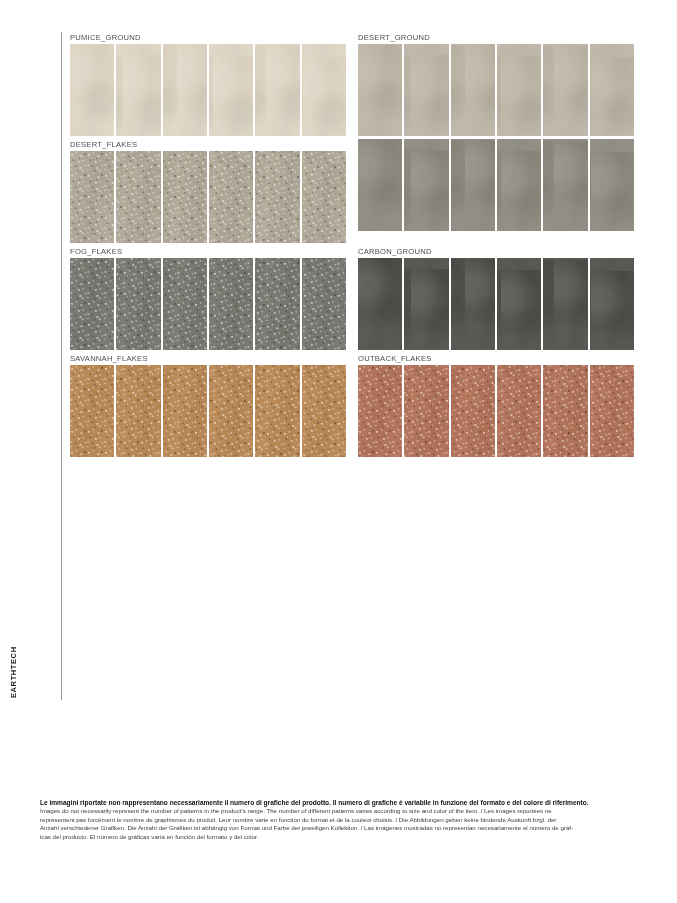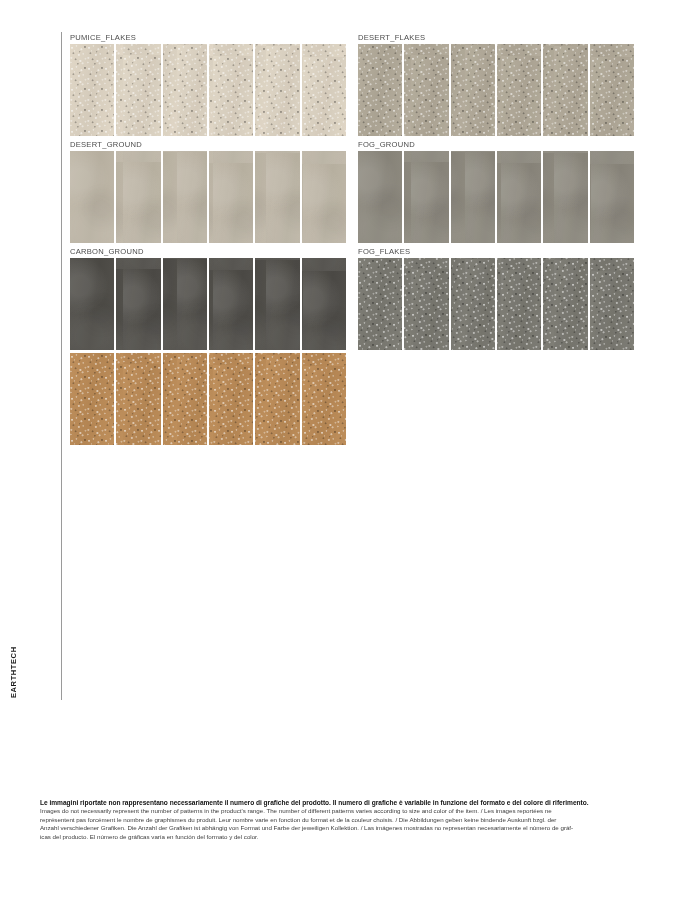--- a/index.html
+++ b/index.html
@@ -145,38 +145,61 @@
 </head>
 <body>
 
 <div id="brand-rail">
   <div id="brand-rule"></div>
   <div id="brand-label">EARTHTECH</div>
 </div>
 
 <div id="grid">
     <div class="group">
-      <div class="group-label">PUMICE_FLAKES</div>
-      <div class="tiles">
-        <div class="tile flakes" style="background-color: rgb(224, 214, 197);">
-          <div class="base" style="background-position: 0px 0px;"></div>
-        </div>
-        <div class="tile flakes" style="background-color: rgb(224, 214, 197);">
-          <div class="base" style="background-position: 7px 11px;"></div>
-        </div>
-        <div class="tile flakes" style="background-color: rgb(224, 214, 197);">
-          <div class="base" style="background-position: 14px 1px;"></div>
-        </div>
-        <div class="tile flakes" style="background-color: rgb(224, 214, 197);">
-          <div class="base" style="background-position: 4px 12px;"></div>
-        </div>
-        <div class="tile flakes" style="background-color: rgb(224, 214, 197);">
-          <div class="base" style="background-position: 11px 2px;"></div>
-        </div>
-        <div class="tile flakes" style="background-color: rgb(224, 214, 197);">
+      <div class="group-label">PUMICE_GROUND</div>
+      <div class="tiles">
+        <div class="tile ground" style="background-color: rgb(223, 214, 196);">
+          <div class="base" style="background-position: 0px 0px;"></div>
+        </div>
+        <div class="tile ground" style="background-color: rgb(223, 214, 196);">
+          <div class="base" style="background-position: 7px 11px;"></div>
+        </div>
+        <div class="tile ground" style="background-color: rgb(223, 214, 196);">
+          <div class="base" style="background-position: 14px 1px;"></div>
+        </div>
+        <div class="tile ground" style="background-color: rgb(223, 214, 196);">
+          <div class="base" style="background-position: 4px 12px;"></div>
+        </div>
+        <div class="tile ground" style="background-color: rgb(223, 214, 196);">
+          <div class="base" style="background-position: 11px 2px;"></div>
+        </div>
+        <div class="tile ground" style="background-color: rgb(223, 214, 196);">
+          <div class="base" style="background-position: 1px 13px;"></div>
+        </div>
+      </div>
+    </div>
+    <div class="group">
+      <div class="group-label">DESERT_GROUND</div>
+      <div class="tiles">
+        <div class="tile ground" style="background-color: rgb(189, 181, 165);">
+          <div class="base" style="background-position: 0px 0px;"></div>
+        </div>
+        <div class="tile ground" style="background-color: rgb(189, 181, 165);">
+          <div class="base" style="background-position: 7px 11px;"></div>
+        </div>
+        <div class="tile ground" style="background-color: rgb(189, 181, 165);">
+          <div class="base" style="background-position: 14px 1px;"></div>
+        </div>
+        <div class="tile ground" style="background-color: rgb(189, 181, 165);">
+          <div class="base" style="background-position: 4px 12px;"></div>
+        </div>
+        <div class="tile ground" style="background-color: rgb(189, 181, 165);">
+          <div class="base" style="background-position: 11px 2px;"></div>
+        </div>
+        <div class="tile ground" style="background-color: rgb(189, 181, 165);">
           <div class="base" style="background-position: 1px 13px;"></div>
         </div>
       </div>
     </div>
     <div class="group">
       <div class="group-label">DESERT_FLAKES</div>
       <div class="tiles">
         <div class="tile flakes" style="background-color: rgb(179, 171, 154);">
           <div class="base" style="background-position: 0px 0px;"></div>
         </div>
@@ -191,61 +214,60 @@
         </div>
         <div class="tile flakes" style="background-color: rgb(179, 171, 154);">
           <div class="base" style="background-position: 11px 2px;"></div>
         </div>
         <div class="tile flakes" style="background-color: rgb(179, 171, 154);">
           <div class="base" style="background-position: 1px 13px;"></div>
         </div>
       </div>
     </div>
     <div class="group">
-      <div class="group-label">DESERT_GROUND</div>
-      <div class="tiles">
-        <div class="tile ground" style="background-color: rgb(189, 181, 165);">
-          <div class="base" style="background-position: 0px 0px;"></div>
-        </div>
-        <div class="tile ground" style="background-color: rgb(189, 181, 165);">
-          <div class="base" style="background-position: 7px 11px;"></div>
-        </div>
-        <div class="tile ground" style="background-color: rgb(189, 181, 165);">
-          <div class="base" style="background-position: 14px 1px;"></div>
-        </div>
-        <div class="tile ground" style="background-color: rgb(189, 181, 165);">
-          <div class="base" style="background-position: 4px 12px;"></div>
-        </div>
-        <div class="tile ground" style="background-color: rgb(189, 181, 165);">
-          <div class="base" style="background-position: 11px 2px;"></div>
-        </div>
-        <div class="tile ground" style="background-color: rgb(189, 181, 165);">
-          <div class="base" style="background-position: 1px 13px;"></div>
-        </div>
-      </div>
-    </div>
-    <div class="group">
-      <div class="group-label">FOG_GROUND</div>
-      <div class="tiles">
-        <div class="tile ground" style="background-color: rgb(139, 135, 124);">
-          <div class="base" style="background-position: 0px 0px;"></div>
-        </div>
-        <div class="tile ground" style="background-color: rgb(139, 135, 124);">
-          <div class="base" style="background-position: 7px 11px;"></div>
-        </div>
-        <div class="tile ground" style="background-color: rgb(139, 135, 124);">
-          <div class="base" style="background-position: 14px 1px;"></div>
-        </div>
-        <div class="tile ground" style="background-color: rgb(139, 135, 124);">
-          <div class="base" style="background-position: 4px 12px;"></div>
-        </div>
-        <div class="tile ground" style="background-color: rgb(139, 135, 124);">
-          <div class="base" style="background-position: 11px 2px;"></div>
-        </div>
-        <div class="tile ground" style="background-color: rgb(139, 135, 124);">
+      <div class="tiles">
+        <div class="tile ground" style="background-color: rgb(139, 135, 124);">
+          <div class="base" style="background-position: 0px 0px;"></div>
+        </div>
+        <div class="tile ground" style="background-color: rgb(139, 135, 124);">
+          <div class="base" style="background-position: 7px 11px;"></div>
+        </div>
+        <div class="tile ground" style="background-color: rgb(139, 135, 124);">
+          <div class="base" style="background-position: 14px 1px;"></div>
+        </div>
+        <div class="tile ground" style="background-color: rgb(139, 135, 124);">
+          <div class="base" style="background-position: 4px 12px;"></div>
+        </div>
+        <div class="tile ground" style="background-color: rgb(139, 135, 124);">
+          <div class="base" style="background-position: 11px 2px;"></div>
+        </div>
+        <div class="tile ground" style="background-color: rgb(139, 135, 124);">
+          <div class="base" style="background-position: 1px 13px;"></div>
+        </div>
+      </div>
+    </div>
+    <div class="group">
+      <div class="group-label">FOG_FLAKES</div>
+      <div class="tiles">
+        <div class="tile flakes" style="background-color: rgb(123, 122, 114);">
+          <div class="base" style="background-position: 0px 0px;"></div>
+        </div>
+        <div class="tile flakes" style="background-color: rgb(123, 122, 114);">
+          <div class="base" style="background-position: 7px 11px;"></div>
+        </div>
+        <div class="tile flakes" style="background-color: rgb(123, 122, 114);">
+          <div class="base" style="background-position: 14px 1px;"></div>
+        </div>
+        <div class="tile flakes" style="background-color: rgb(123, 122, 114);">
+          <div class="base" style="background-position: 4px 12px;"></div>
+        </div>
+        <div class="tile flakes" style="background-color: rgb(123, 122, 114);">
+          <div class="base" style="background-position: 11px 2px;"></div>
+        </div>
+        <div class="tile flakes" style="background-color: rgb(123, 122, 114);">
           <div class="base" style="background-position: 1px 13px;"></div>
         </div>
       </div>
     </div>
     <div class="group">
       <div class="group-label">CARBON_GROUND</div>
       <div class="tiles">
         <div class="tile ground" style="background-color: rgb(77, 75, 70);">
           <div class="base" style="background-position: 0px 0px;"></div>
         </div>
@@ -260,60 +282,61 @@
         </div>
         <div class="tile ground" style="background-color: rgb(77, 75, 70);">
           <div class="base" style="background-position: 11px 2px;"></div>
         </div>
         <div class="tile ground" style="background-color: rgb(77, 75, 70);">
           <div class="base" style="background-position: 1px 13px;"></div>
         </div>
       </div>
     </div>
     <div class="group">
-      <div class="group-label">FOG_FLAKES</div>
-      <div class="tiles">
-        <div class="tile flakes" style="background-color: rgb(123, 122, 114);">
-          <div class="base" style="background-position: 0px 0px;"></div>
-        </div>
-        <div class="tile flakes" style="background-color: rgb(123, 122, 114);">
-          <div class="base" style="background-position: 7px 11px;"></div>
-        </div>
-        <div class="tile flakes" style="background-color: rgb(123, 122, 114);">
-          <div class="base" style="background-position: 14px 1px;"></div>
-        </div>
-        <div class="tile flakes" style="background-color: rgb(123, 122, 114);">
-          <div class="base" style="background-position: 4px 12px;"></div>
-        </div>
-        <div class="tile flakes" style="background-color: rgb(123, 122, 114);">
-          <div class="base" style="background-position: 11px 2px;"></div>
-        </div>
-        <div class="tile flakes" style="background-color: rgb(123, 122, 114);">
-          <div class="base" style="background-position: 1px 13px;"></div>
-        </div>
-      </div>
-    </div>
-    <div class="group">
-      <div class="tiles">
-        <div class="tile flakes" style="background-color: rgb(189, 140, 87);">
-          <div class="base" style="background-position: 0px 0px;"></div>
-        </div>
-        <div class="tile flakes" style="background-color: rgb(189, 140, 87);">
-          <div class="base" style="background-position: 7px 11px;"></div>
-        </div>
-        <div class="tile flakes" style="background-color: rgb(189, 140, 87);">
-          <div class="base" style="background-position: 14px 1px;"></div>
-        </div>
-        <div class="tile flakes" style="background-color: rgb(189, 140, 87);">
-          <div class="base" style="background-position: 4px 12px;"></div>
-        </div>
-        <div class="tile flakes" style="background-color: rgb(189, 140, 87);">
-          <div class="base" style="background-position: 11px 2px;"></div>
-        </div>
-        <div class="tile flakes" style="background-color: rgb(189, 140, 87);">
+      <div class="group-label">SAVANNAH_FLAKES</div>
+      <div class="tiles">
+        <div class="tile flakes" style="background-color: rgb(189, 140, 87);">
+          <div class="base" style="background-position: 0px 0px;"></div>
+        </div>
+        <div class="tile flakes" style="background-color: rgb(189, 140, 87);">
+          <div class="base" style="background-position: 7px 11px;"></div>
+        </div>
+        <div class="tile flakes" style="background-color: rgb(189, 140, 87);">
+          <div class="base" style="background-position: 14px 1px;"></div>
+        </div>
+        <div class="tile flakes" style="background-color: rgb(189, 140, 87);">
+          <div class="base" style="background-position: 4px 12px;"></div>
+        </div>
+        <div class="tile flakes" style="background-color: rgb(189, 140, 87);">
+          <div class="base" style="background-position: 11px 2px;"></div>
+        </div>
+        <div class="tile flakes" style="background-color: rgb(189, 140, 87);">
+          <div class="base" style="background-position: 1px 13px;"></div>
+        </div>
+      </div>
+    </div>
+    <div class="group">
+      <div class="group-label">OUTBACK_FLAKES</div>
+      <div class="tiles">
+        <div class="tile flakes" style="background-color: rgb(181, 118, 92);">
+          <div class="base" style="background-position: 0px 0px;"></div>
+        </div>
+        <div class="tile flakes" style="background-color: rgb(181, 118, 92);">
+          <div class="base" style="background-position: 7px 11px;"></div>
+        </div>
+        <div class="tile flakes" style="background-color: rgb(181, 118, 92);">
+          <div class="base" style="background-position: 14px 1px;"></div>
+        </div>
+        <div class="tile flakes" style="background-color: rgb(181, 118, 92);">
+          <div class="base" style="background-position: 4px 12px;"></div>
+        </div>
+        <div class="tile flakes" style="background-color: rgb(181, 118, 92);">
+          <div class="base" style="background-position: 11px 2px;"></div>
+        </div>
+        <div class="tile flakes" style="background-color: rgb(181, 118, 92);">
           <div class="base" style="background-position: 1px 13px;"></div>
         </div>
       </div>
     </div>
   </div>
 
 <div id="footer">
   <div id="footer-headline">Le immagini riportate non rappresentano necessariamente il numero di grafiche del prodotto. Il numero di grafiche è variabile in funzione del formato e del colore di riferimento.</div>
   <div id="footer-lines">
       <div class="footer-line">Images do not necessarily represent the number of patterns in the product's range. The number of different patterns varies according to size and color of the item. / Les images reportées ne</div>

